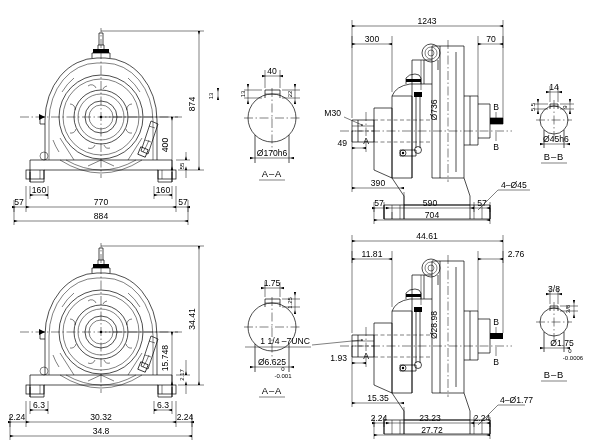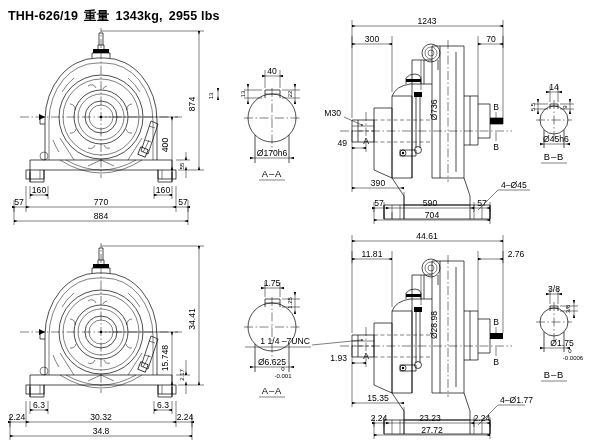--- a/index.html
+++ b/index.html
@@ -25,23 +25,20 @@
   .solid{fill:#000;stroke:none;}
   .t{font-family:"Liberation Sans", sans-serif;font-size:8.6px;fill:#000;}
   .t6{font-family:"Liberation Sans", sans-serif;font-size:6px;fill:#000;}
   .sec{font-family:"Liberation Sans", sans-serif;font-size:9.4px;fill:#000;letter-spacing:1px;}
 </style>
 </head>
 <body>
 
 <div id="sheet">
 
-  <div id="title">
-    <span>THH-626/19</span><span class="sp"></span><span class="w">重量</span><span class="sp"></span><span>1343kg,</span><span class="sp"></span><span>2955 lbs</span>
-  </div>
 
   <svg width="600" height="443" viewBox="0 0 600 443">
     <defs>
       <marker id="ar" markerWidth="8" markerHeight="6" refX="7.5" refY="3" orient="auto" markerUnits="strokeWidth">
         <path d="M0,3 L8,0.6 L8,5.4 Z" fill="#000"></path>
       </marker>
       <marker id="arS" markerWidth="8" markerHeight="6" refX="0.5" refY="3" orient="auto" markerUnits="strokeWidth">
         <path d="M8,3 L0,0.6 L0,5.4 Z" fill="#000"></path>
       </marker>
       <marker id="dotm" markerWidth="5" markerHeight="5" refX="2.5" refY="2.5" markerUnits="strokeWidth">

